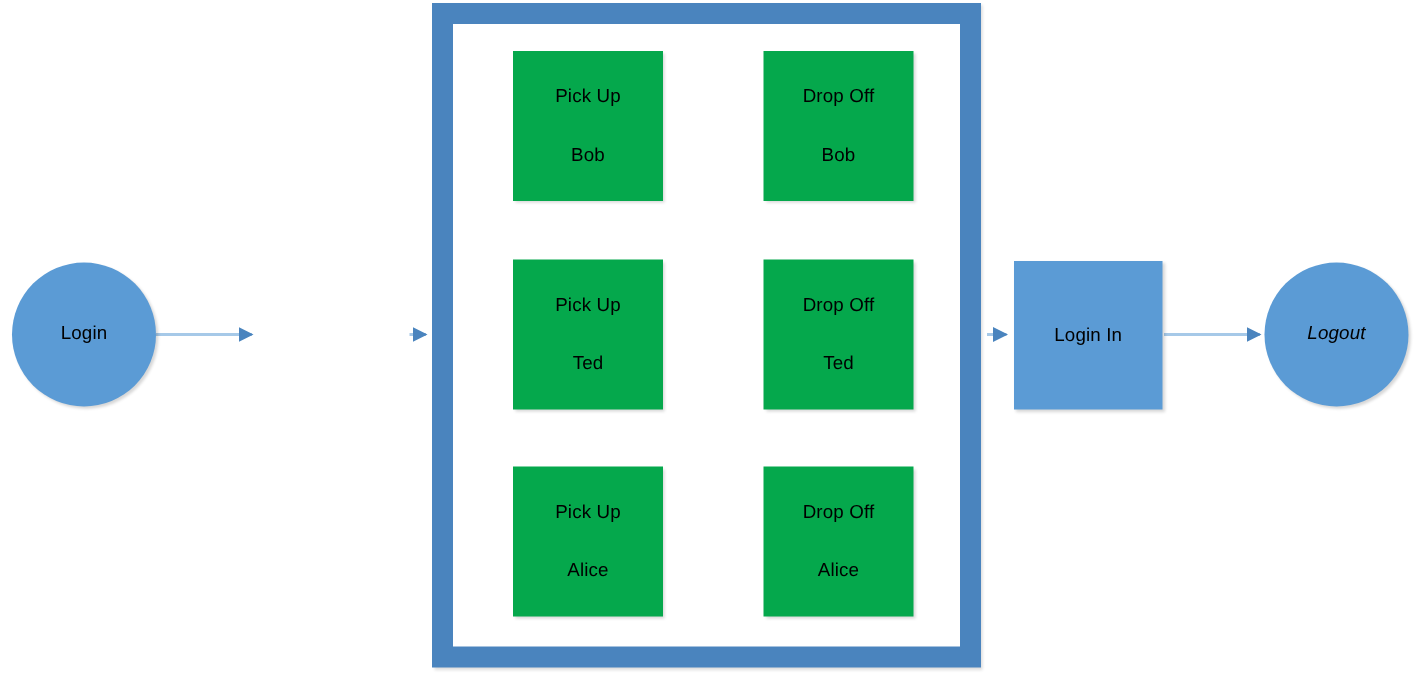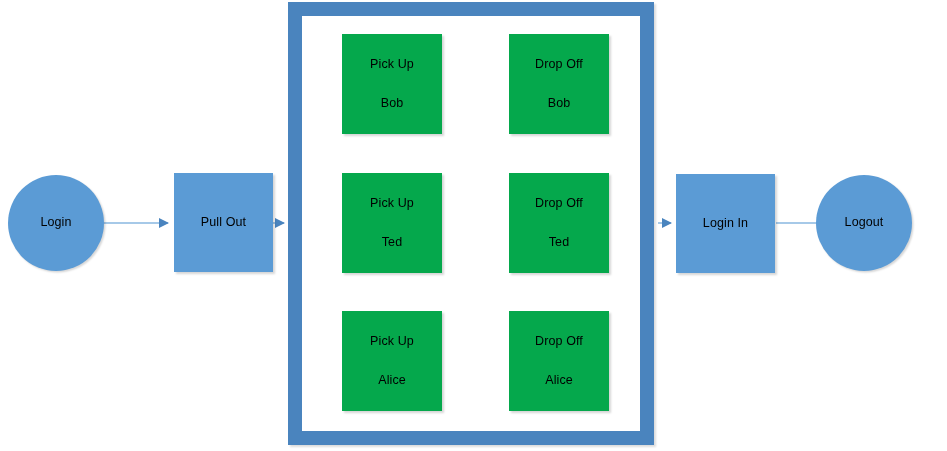--- a/index.html
+++ b/index.html
@@ -113,23 +113,20 @@
       <path d="M 658 223 L 671 223" marker-end="url(#arrowR)"></path>
 
       <path d="M 776 223 L 840 223" marker-end="url(#arrowR)"></path>
     </g>
   </svg>
 
   <div class="node node-blue node-circle" style="left:8px; top:175px; width:96px; height:96px;">
     <span class="line1">Login</span>
   </div>
 
-  <div class="node node-blue" style="left:174px; top:173px; width:99px; height:99px;">
-    <span class="line1">Pull Out</span>
-  </div>
 
   <div class="node node-green" style="left:342px; top:34px; width:100px; height:100px;">
     <span class="line1">Pick Up</span>
     <span class="line2">Bob</span>
   </div>
 
   <div class="node node-green" style="left:509px; top:34px; width:100px; height:100px;">
     <span class="line1">Drop Off</span>
     <span class="line2">Bob</span>
   </div>
@@ -151,17 +148,17 @@
 
   <div class="node node-green" style="left:509px; top:311px; width:100px; height:100px;">
     <span class="line1">Drop Off</span>
     <span class="line2">Alice</span>
   </div>
 
   <div class="node node-blue" style="left:676px; top:174px; width:99px; height:99px;">
     <span class="line1">Login In</span>
   </div>
 
-  <div class="node node-blue node-circle" style="left:816px; top:175px; width:96px; height:96px;">
+  <div class="node node-blue node-circle" style="left:843px; top:175px; width:96px; height:96px;font-style:italic;">
     <span class="line1">Logout</span>
   </div>
 
 </div>
 
 </body></html>

